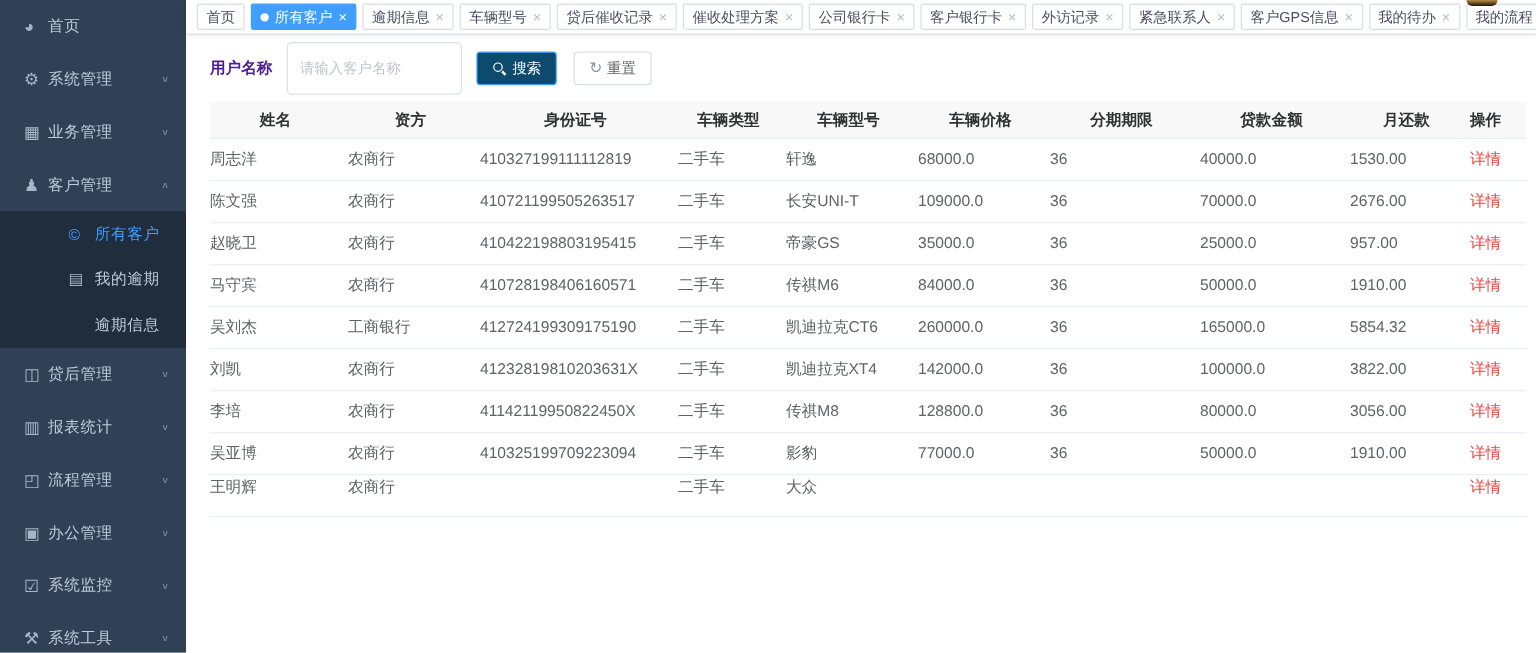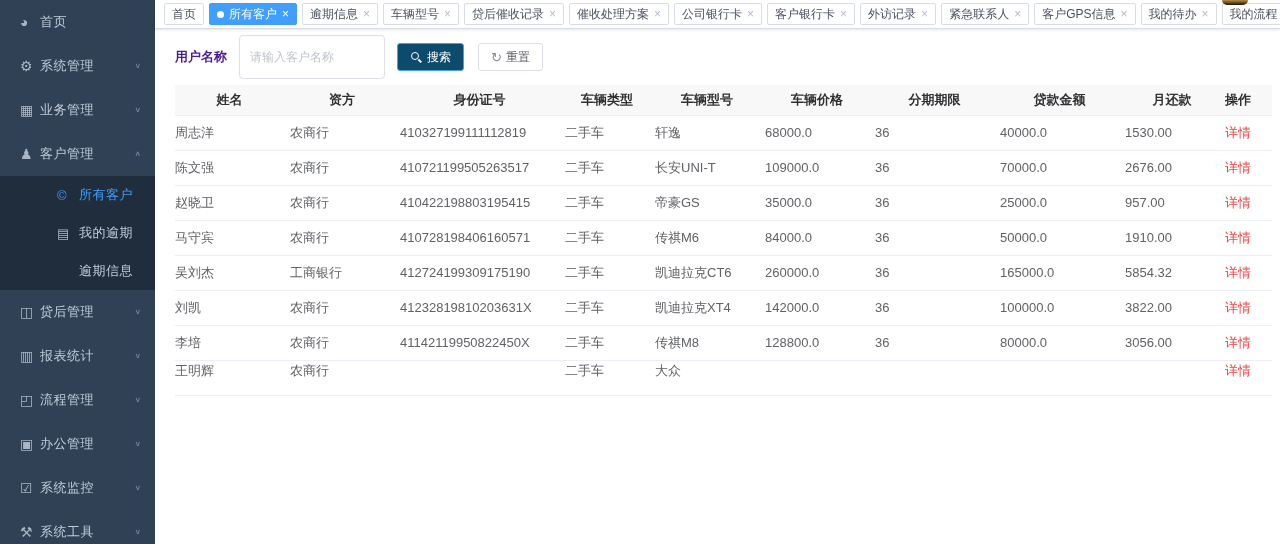--- a/index.html
+++ b/index.html
@@ -305,20 +305,32 @@
               <td>农商行</td>
               <td>41142119950822450X</td>
               <td>二手车</td>
               <td>传祺M8</td>
               <td>128800.0</td>
               <td>36</td>
               <td>80000.0</td>
               <td>3056.00</td>
               <td class="right"><span class="link">详情</span></td>
             </tr>
+            <tr>
+              <td>吴亚博</td>
+              <td>农商行</td>
+              <td>410325199709223094</td>
+              <td>二手车</td>
+              <td>影豹</td>
+              <td>77000.0</td>
+              <td>36</td>
+              <td>50000.0</td>
+              <td>1910.00</td>
+              <td class="right"><span class="link">详情</span></td>
+            </tr>
             <tr class="row-partial">
               <td>王明辉</td>
               <td>农商行</td>
               <td></td>
               <td>二手车</td>
               <td>大众</td>
               <td></td>
               <td></td>
               <td></td>
               <td></td>

